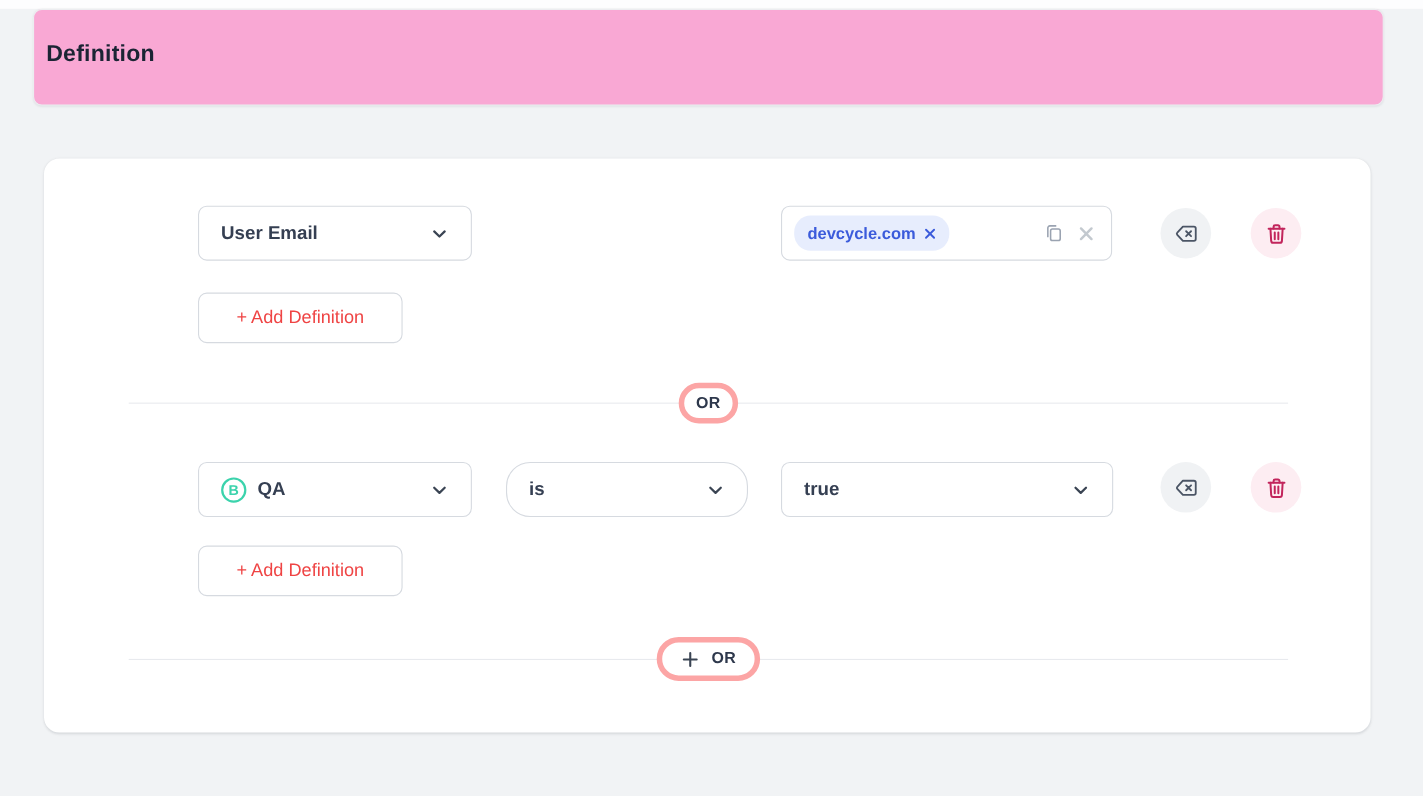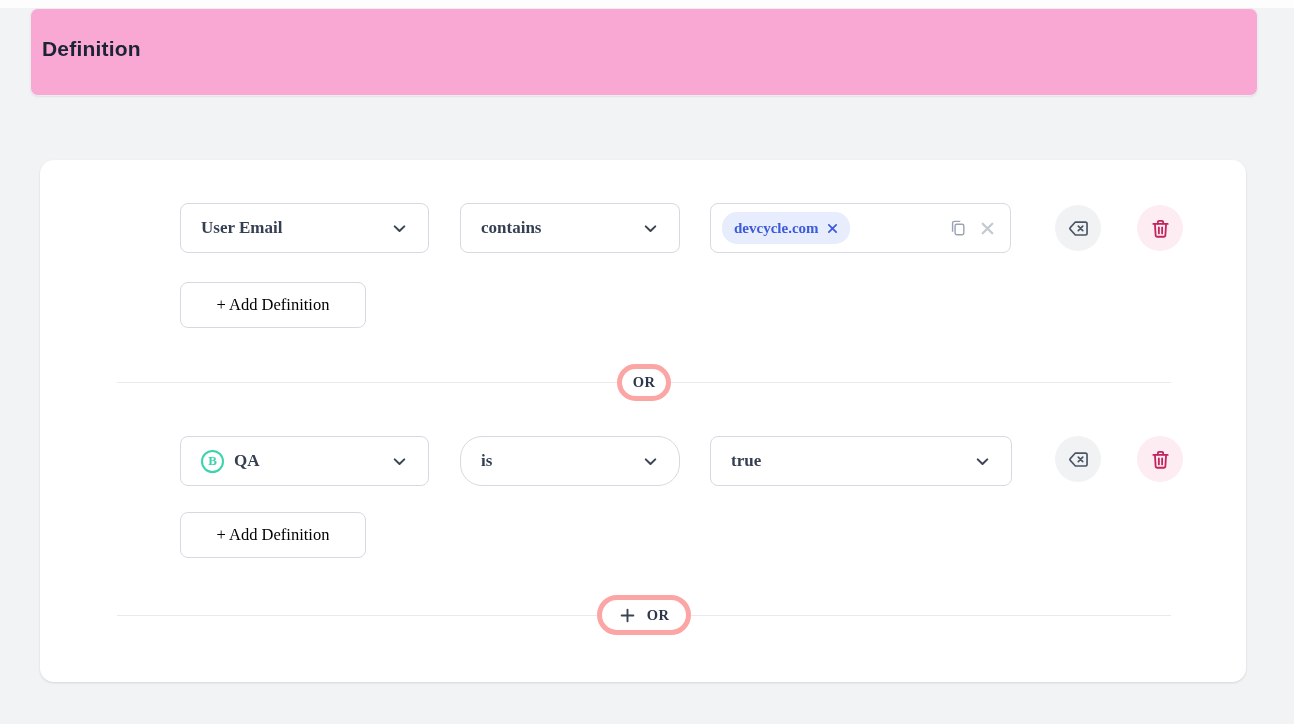--- a/index.html
+++ b/index.html
@@ -23,24 +23,23 @@
     border-radius:8px;
     box-shadow:0 1px 2px rgba(16,24,40,.07);
   }
   .page-title {
     position:absolute; left:11px; top:28px;
     font-size:21px; font-weight:700; color:#1b2434; letter-spacing:.2px;
   }
 
   
   .card {
-    position:absolute; left:40px; top:160px; width:1206px; height:522px;
+    position:absolute; left:40px; top:144px; width:1206px; height:522px;
     background:#ffffff; border-radius:14px;
     box-shadow:0 1px 3px rgba(16,24,40,.08), 0 1px 2px rgba(16,24,40,.05);
-    font-family:Liberation Serif, serif;
   }
 
   
   .select {
     position:absolute; height:50px;
     background:#fff; border:1px solid #d6dae0; border-radius:8px;
     display:flex; align-items:center; padding:0 20px;
     font-size:17px; font-weight:600; color:#353f52; cursor:pointer;
   }
   .select .select-label { flex:1; text-align:left; }
@@ -86,21 +85,21 @@
   .danger  { background:#fdedf2; }
   .bks-1   { left:1015px; top:45px;  }
   .del-1   { left:1097px; top:45px;  }
   .bks-2   { left:1015px; top:276px; }
   .del-2   { left:1097px; top:276px; }
 
   
   .add-def {
     position:absolute; width:186px; height:46px;
     background:#fff; border:1px solid #d6dae0; border-radius:8px;
-    font-family:inherit; font-size:16.5px; font-weight:500; color:#000000;
+    font-family:inherit; font-size:16.5px; font-weight:500; color:#ef4444;
     display:flex; align-items:center; justify-content:center; cursor:pointer;
   }
   .add-def-1 { left:140px; top:122px; }
   .add-def-2 { left:140px; top:352px; }
 
   
   .divider-line { position:absolute; left:77px; width:1054px; height:1px; background:#e8eaee; }
   .div-1 { top:222px; }
   .div-2 { top:455px; }
   .or-pill {
@@ -130,28 +129,20 @@
 
     <div class="select sel-prop-1">
       <span class="select-label">User Email</span>
       <span class="chevron">
         <svg width="17" height="17" viewBox="0 0 16 16" fill="none">
             <path d="M3.5 6l4.5 4.4L12.5 6" stroke="#3a4453" stroke-width="1.9" stroke-linecap="round" stroke-linejoin="round"></path>
           </svg>
       </span>
     </div>
 
-    <div class="select sel-cmp-1">
-      <span class="select-label">contains</span>
-      <span class="chevron">
-        <svg width="17" height="17" viewBox="0 0 16 16" fill="none">
-            <path d="M3.5 6l4.5 4.4L12.5 6" stroke="#3a4453" stroke-width="1.9" stroke-linecap="round" stroke-linejoin="round"></path>
-          </svg>
-      </span>
-    </div>
 
     <div class="tag-input">
       <span class="chip">
         <span>devcycle.com</span>
         <span class="chip-x">
           <svg width="11" height="11" viewBox="0 0 12 12" fill="none">
               <path d="M2 2l8 8M10 2l-8 8" stroke="#3b5bdb" stroke-width="1.9" stroke-linecap="round"></path>
             </svg>
         </span>
       </span>

